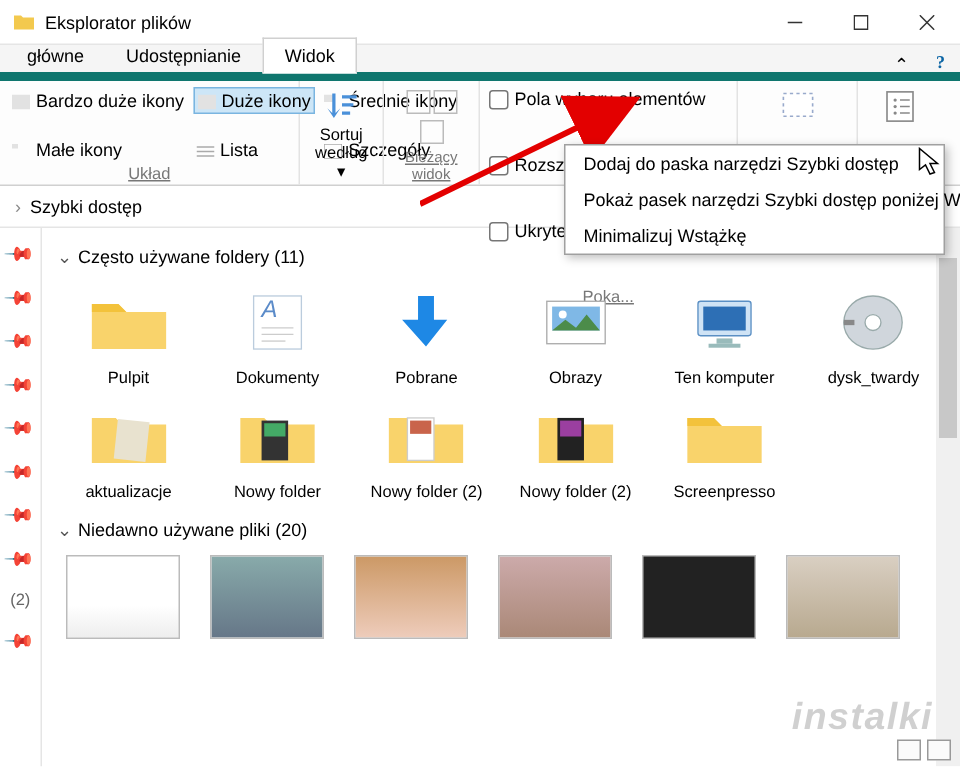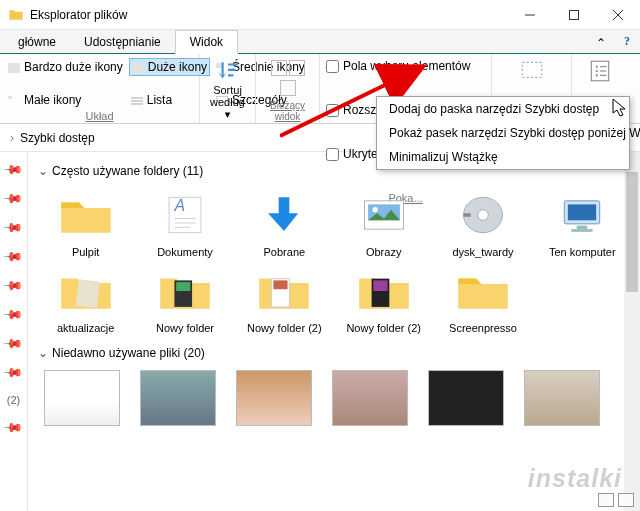--- a/index.html
+++ b/index.html
@@ -7,21 +7,21 @@
 
 
 .titlebar { height:30px; display:flex; align-items:center; padding-left:8px; border-bottom:1px solid #e5e5e5; }
 .titlebar .folder-ico { width:16px; height:16px; margin-right:6px; }
 .titlebar .title { flex:0 0 auto; }
 .titlebar .spacer { flex:1; }
 .titlebar .winbtn { width:44px; height:30px; display:flex; align-items:center; justify-content:center; }
 .titlebar .winbtn svg { stroke:#333; }
 
 
-.tabs { height:24px; display:flex; align-items:flex-end; padding-left:4px; border-bottom:1px solid #0f766e; background:#f5f5f5; position:relative;text-align:center; }
+.tabs { height:24px; display:flex; align-items:flex-end; padding-left:4px; border-bottom:6px solid #0f766e; background:#f5f5f5; position:relative;text-align:center; }
 .tabs .tab { padding:4px 14px; font-size:12px; position:relative; }
 .tabs .tab.active { background:#fff; border:1px solid #d0d0d0; border-bottom:1px solid #fff; margin-bottom:-1px; }
 .tabs .caret { position:absolute; right:34px; top:6px; }
 .tabs .help { position:absolute; right:10px; top:4px; color:#0a64a4; font-weight:bold; font-family:Georgia,serif; }
 
 
 .ribbon { height:70px; background:#fdfdfd; border-bottom:1px solid #d0d0d0; display:flex; position:relative; }
 .ribbon-group { border-right:1px solid #e3e3e3; padding:4px 6px 2px 6px; display:flex; flex-direction:column; justify-content:space-between; }
 .ribbon-group .glabel { font-size:11px; color:#777; text-align:center; margin-top:2px;text-decoration:underline; }
 .sizes { width:200px; }
@@ -300,37 +300,37 @@
               <rect x="14" y="14" width="36" height="18" fill="#7fb8e6"></rect>
               <circle cx="22" cy="20" r="3" fill="#fff"></circle>
               <path d="M14 32 l10 -8 l8 6 l8 -10 l10 12 z" fill="#4c8c4a"></path>
             </svg>
           </div>
         <div class="lbl">Obrazy</div>
       </div>
       <div class="item">
         <div class="thumb">
             <svg class="folder-svg" viewBox="0 0 64 52">
-              <ellipse cx="32" cy="26" rx="22" ry="20" fill="#d0d6dc" stroke="#9aa"></ellipse>
-              <circle cx="32" cy="26" r="6" fill="#fff" stroke="#9aa"></circle>
-              <rect x="10" y="24" width="8" height="4" fill="#888"></rect>
-            </svg>
-          </div>
-        <div class="lbl">dysk_twardy</div>
-      </div>
-      <div class="item">
-        <div class="thumb">
-            <svg class="folder-svg" viewBox="0 0 64 52">
               <rect x="12" y="10" width="40" height="26" rx="2" fill="#cfe3f5" stroke="#5a8fc4"></rect>
               <rect x="16" y="14" width="32" height="18" fill="#2d6fb5"></rect>
               <rect x="26" y="38" width="12" height="4" fill="#9bb"></rect>
               <rect x="20" y="42" width="24" height="3" fill="#9bb"></rect>
             </svg>
           </div>
         <div class="lbl">Ten komputer</div>
+      </div>
+      <div class="item">
+        <div class="thumb">
+            <svg class="folder-svg" viewBox="0 0 64 52">
+              <ellipse cx="32" cy="26" rx="22" ry="20" fill="#d0d6dc" stroke="#9aa"></ellipse>
+              <circle cx="32" cy="26" r="6" fill="#fff" stroke="#9aa"></circle>
+              <rect x="10" y="24" width="8" height="4" fill="#888"></rect>
+            </svg>
+          </div>
+        <div class="lbl">dysk_twardy</div>
       </div>
 
       <div class="item">
         <div class="thumb">
             <svg class="folder-svg" viewBox="0 0 64 52">
               <path fill="#f9d36b" d="M4 12h18l5 5h33v29H4z"></path>
               <rect x="22" y="14" width="24" height="30" fill="#e8e2cf" transform="rotate(6 34 29)"></rect>
             </svg>
           </div>
         <div class="lbl">aktualizacje</div>

